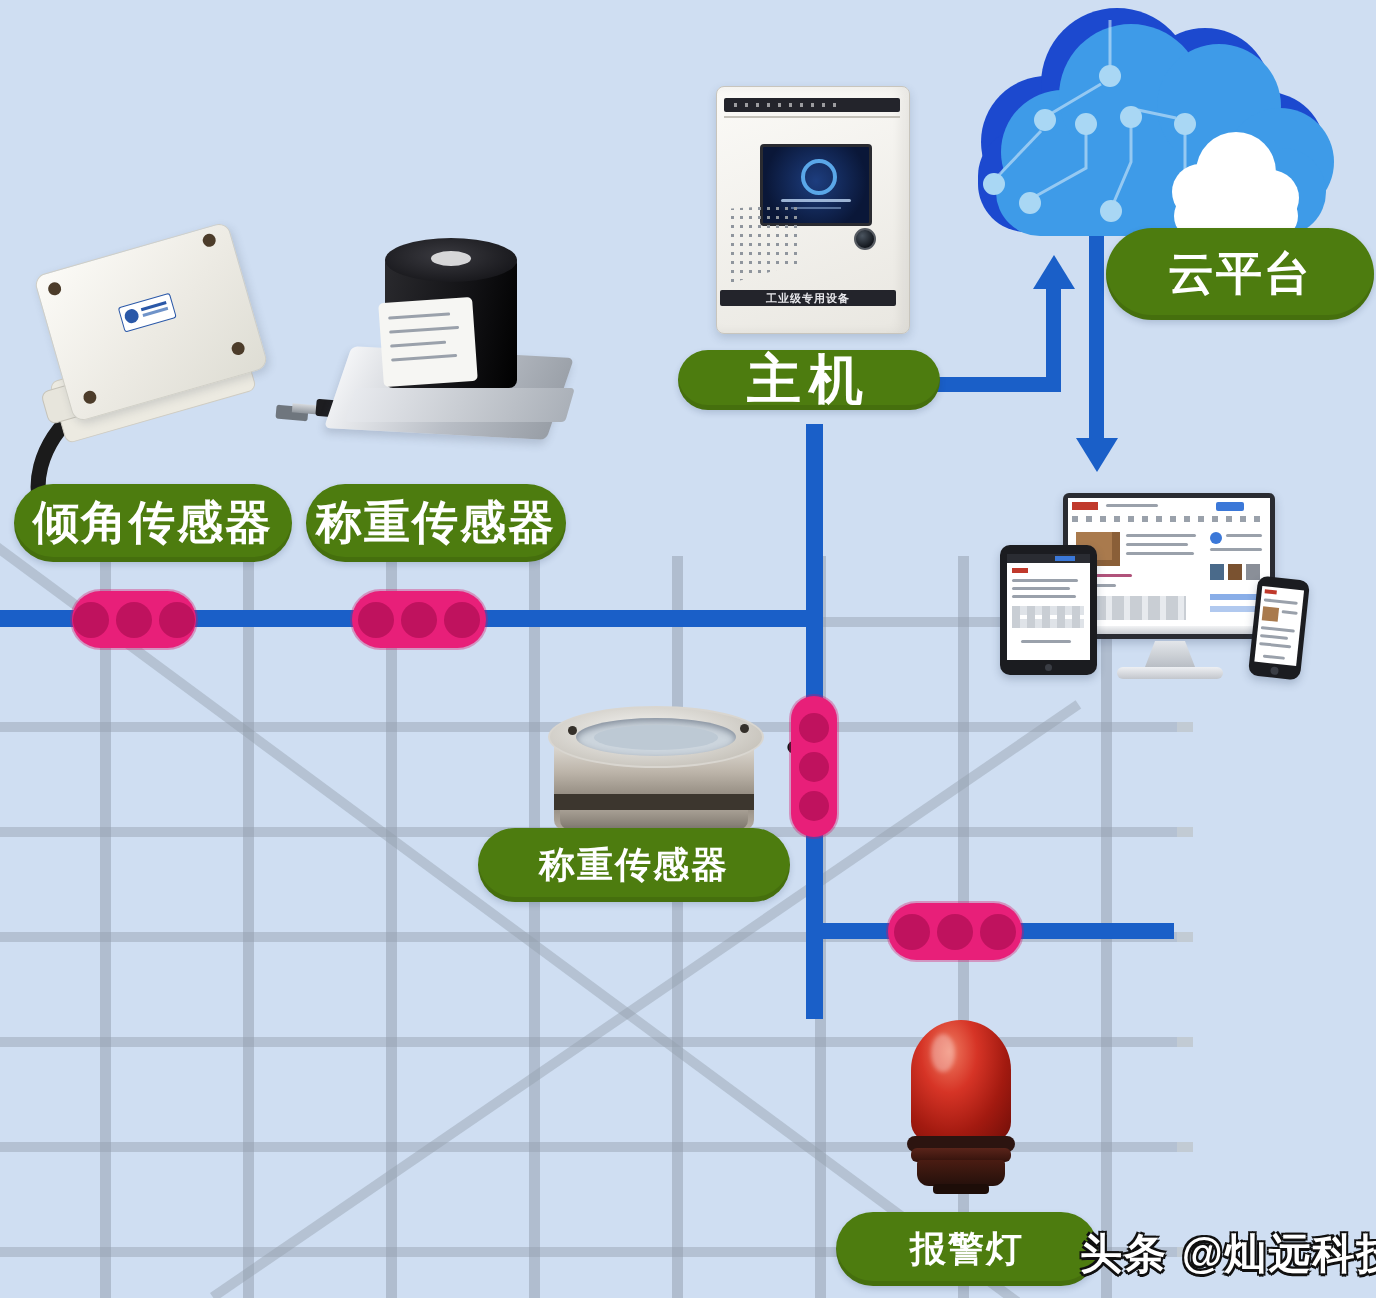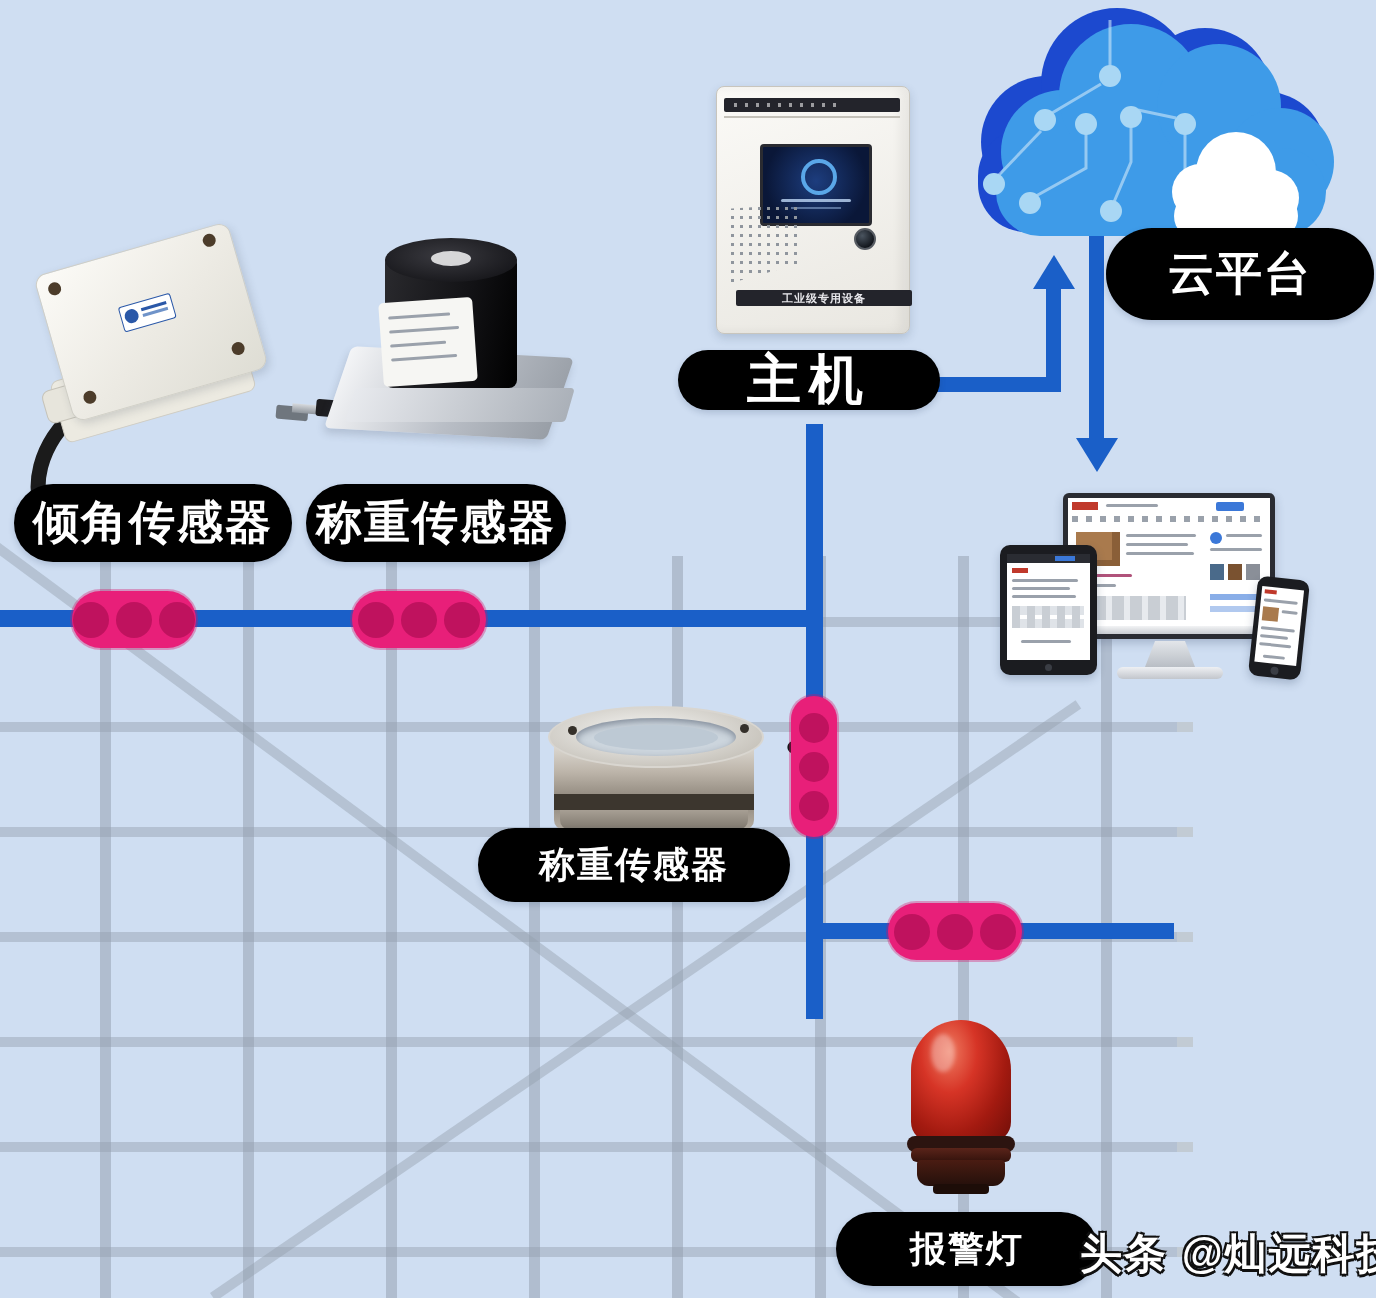--- a/index.html
+++ b/index.html
@@ -16,21 +16,21 @@
   
   .bline{position:absolute;background:#1a5fc8;z-index:10;}
   .arrow-up{position:absolute;width:0;height:0;border-left:21px solid transparent;border-right:21px solid transparent;border-bottom:34px solid #1a5fc8;z-index:10;}
   .arrow-down{position:absolute;width:0;height:0;border-left:21px solid transparent;border-right:21px solid transparent;border-top:34px solid #1a5fc8;z-index:10;}
   
   .connector{position:absolute;background:#e81f79;border-radius:999px;display:flex;align-items:center;justify-content:center;gap:7px;z-index:30;box-shadow:0 0 0 2px rgba(214,15,103,.35);}
   .connector.vert{flex-direction:column;gap:9px;}
   .cdot{width:36px;height:36px;border-radius:50%;background:#bf125e;}
   .connector.vert .cdot{width:30px;height:30px;}
   
-  .pill{position:absolute;background:#000000;border-radius:46px;display:flex;align-items:center;justify-content:center;color:#fff;font-weight:bold;letter-spacing:2px;z-index:40;box-shadow:inset 0 -5px 0 rgba(0,0,0,.10),0 3px 6px rgba(30,50,90,.18);}
+  .pill{position:absolute;background:#4d7c0f;border-radius:46px;display:flex;align-items:center;justify-content:center;color:#fff;font-weight:bold;letter-spacing:2px;z-index:40;box-shadow:inset 0 -5px 0 rgba(0,0,0,.10),0 3px 6px rgba(30,50,90,.18);}
   
   .photo{position:absolute;z-index:20;}
   .abs{position:absolute;}
   
   #watermark{
     position:absolute;left:1080px;top:1226px;z-index:50;
     font-size:42px;font-weight:900;color:#fff;letter-spacing:2px;white-space:nowrap;
     text-shadow:-2px -2px 0 #101010,2px -2px 0 #101010,-2px 2px 0 #101010,2px 2px 0 #101010,0 3px 0 #101010;
   }
   .tinyline{position:absolute;background:#9aa1ab;height:3px;border-radius:2px;}
@@ -152,21 +152,21 @@
     <div class="abs" style="left:0;top:0;width:192px;height:246px;background:linear-gradient(160deg,#fbfaf7,#e9e7e1);border:1px solid #c8c5bd;border-radius:8px;box-shadow:inset -8px 0 12px rgba(0,0,0,.06),0 4px 10px rgba(40,60,90,.18)"></div>
     <div class="abs" style="left:8px;top:12px;width:176px;height:14px;background:#23242b;border-radius:2px;background-image:repeating-linear-gradient(90deg,rgba(255,255,255,.55) 0 3px,transparent 3px 11px);background-size:60% 4px;background-position:10px 5px;background-repeat:no-repeat"></div>
     <div class="abs" style="left:8px;top:30px;width:176px;height:2px;background:#c4c1b9"></div>
     <div class="abs" style="left:44px;top:58px;width:106px;height:76px;background:radial-gradient(circle at 50% 45%,#1d3d7e,#0a1738 75%);border:3px solid #2a2b31;border-radius:4px">
       <div class="abs" style="left:38px;top:12px;width:28px;height:28px;border:4px solid #5aa7e8;border-radius:50%"></div>
       <div class="abs" style="left:18px;top:52px;width:70px;height:3px;background:rgba(190,215,245,.8);border-radius:2px"></div>
       <div class="abs" style="left:28px;top:60px;width:50px;height:2px;background:rgba(160,190,230,.5)"></div>
     </div>
     <div class="abs" style="left:12px;top:118px;width:72px;height:80px;background-image:radial-gradient(#8f959d 1.7px,transparent 2px);background-size:9px 9px;clip-path:polygon(0 6%,100% 0,100% 74%,0 100%)"></div>
     <div class="abs" style="left:138px;top:142px;width:18px;height:18px;border-radius:50%;background:radial-gradient(circle at 35% 32%,#4a545f,#10141a 75%);border:2px solid #565b62"></div>
-    <div class="abs" style="left:20px;top:204px;width:176px;height:16px;background:#23242b;border-radius:2px;display:flex;align-items:center">
+    <div class="abs" style="left:4px;top:204px;width:176px;height:16px;background:#23242b;border-radius:2px;display:flex;align-items:center">
       <span class="host-band-text">工业级专用设备</span>
     </div>
   </div>
 
   <div class="photo" style="left:542px;top:706px;width:300px;height:134px">
     <div class="abs" style="left:206px;top:34px;width:46px;height:17px;background:linear-gradient(#eceber,#e8e8e6 20%,#9aa0a6);border-radius:4px;transform:rotate(10deg)"></div>
     <div class="abs" style="left:244px;top:42px;width:52px;height:13px;background:#151517;border-radius:7px;transform:rotate(22deg)"></div>
     <div class="abs" style="left:12px;top:28px;width:200px;height:96px;border-radius:10px;background:linear-gradient(180deg,#eae8e3 0%,#bcb4a9 40%,#8e867b 68%,#b5ada2 100%)"></div>
     <div class="abs" style="left:12px;top:88px;width:200px;height:16px;background:#3c362e"></div>
     <div class="abs" style="left:18px;top:104px;width:188px;height:20px;background:linear-gradient(#a79f94,#7d766c);border-radius:0 0 10px 10px"></div>

